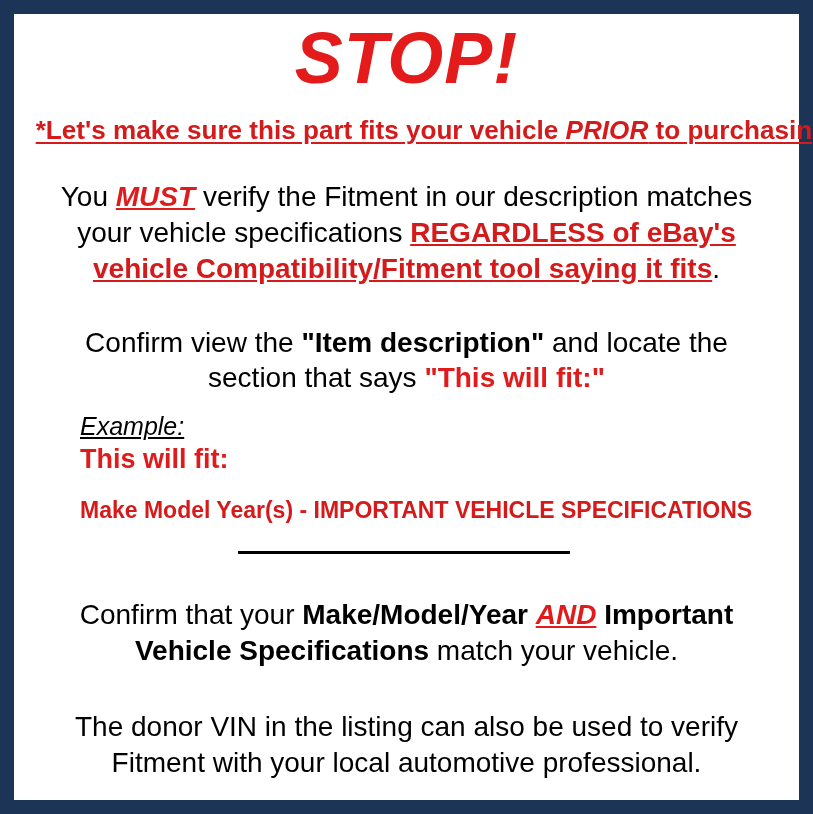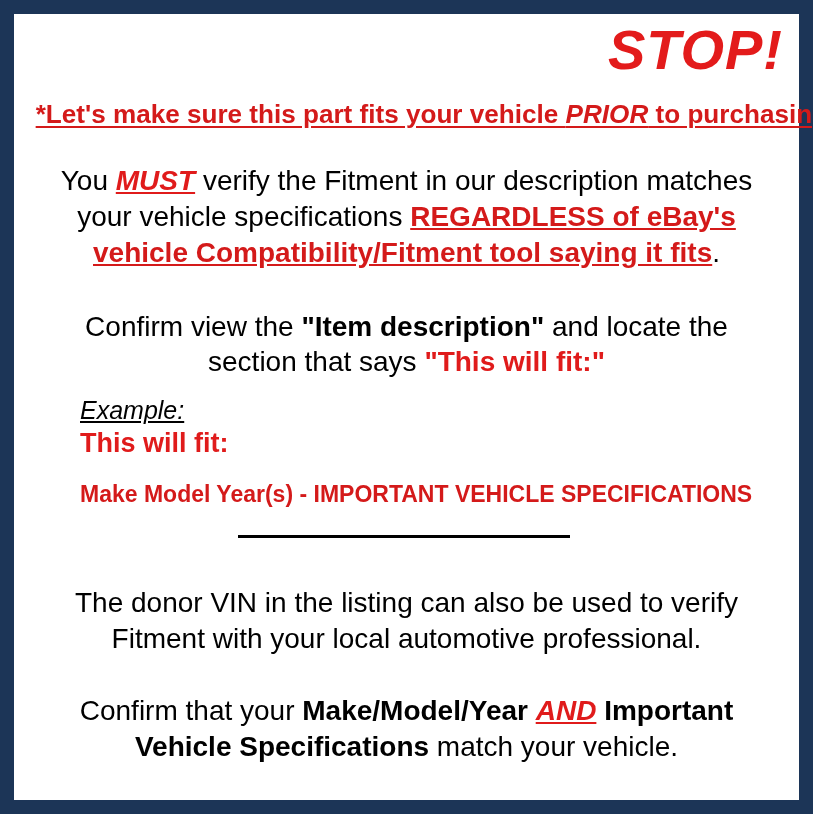--- a/index.html
+++ b/index.html
@@ -29,25 +29,25 @@
     height: 100%;
     padding: 2px 16px 0 16px;
     text-align: center;
   }
 
   
   .headline {
     color: #e31b1b;
     font-weight: bold;
     font-style: italic;
-    font-size: 56px;
+    font-size: 72px;
     line-height: 1.0;
     letter-spacing: 1px;
     margin: 6px 0 0 0;
-    text-align: right;
+    text-align: center;
     white-space: nowrap;
   }
 
   
   .tagline {
     color: #d41a1a;
     font-weight: bold;
     font-size: 26.5px;
     line-height: 1.1;
     margin: 22px 0 0 0;
@@ -150,18 +150,18 @@
     <div class="example-block">
       <div><span class="example-label">Example:</span></div>
       <div class="example-fit">This will fit:</div>
       <div class="example-spec">Make Model Year(s) - IMPORTANT VEHICLE SPECIFICATIONS</div>
     </div>
 
     <div class="divider-wrap">
       <div class="divider"></div>
     </div>
 
+    <p class="para p-confirm"><span>Confirm that your </span><span class="blk-b">Make/Model/Year</span><span> </span><span class="red-b-i-u">AND</span><span> </span><span class="blk-b">Important Vehicle Specifications</span><span> match your vehicle.</span></p>
+
     <p class="para p-vin">The donor VIN in the listing can also be used to verify Fitment with your local automotive professional.</p>
-
-    <p class="para p-confirm"><span>Confirm that your </span><span class="blk-b">Make/Model/Year</span><span> </span><span class="red-b-i-u">AND</span><span> </span><span class="blk-b">Important Vehicle Specifications</span><span> match your vehicle.</span></p>
 
   </div>
 </div>
 
 </body></html>

